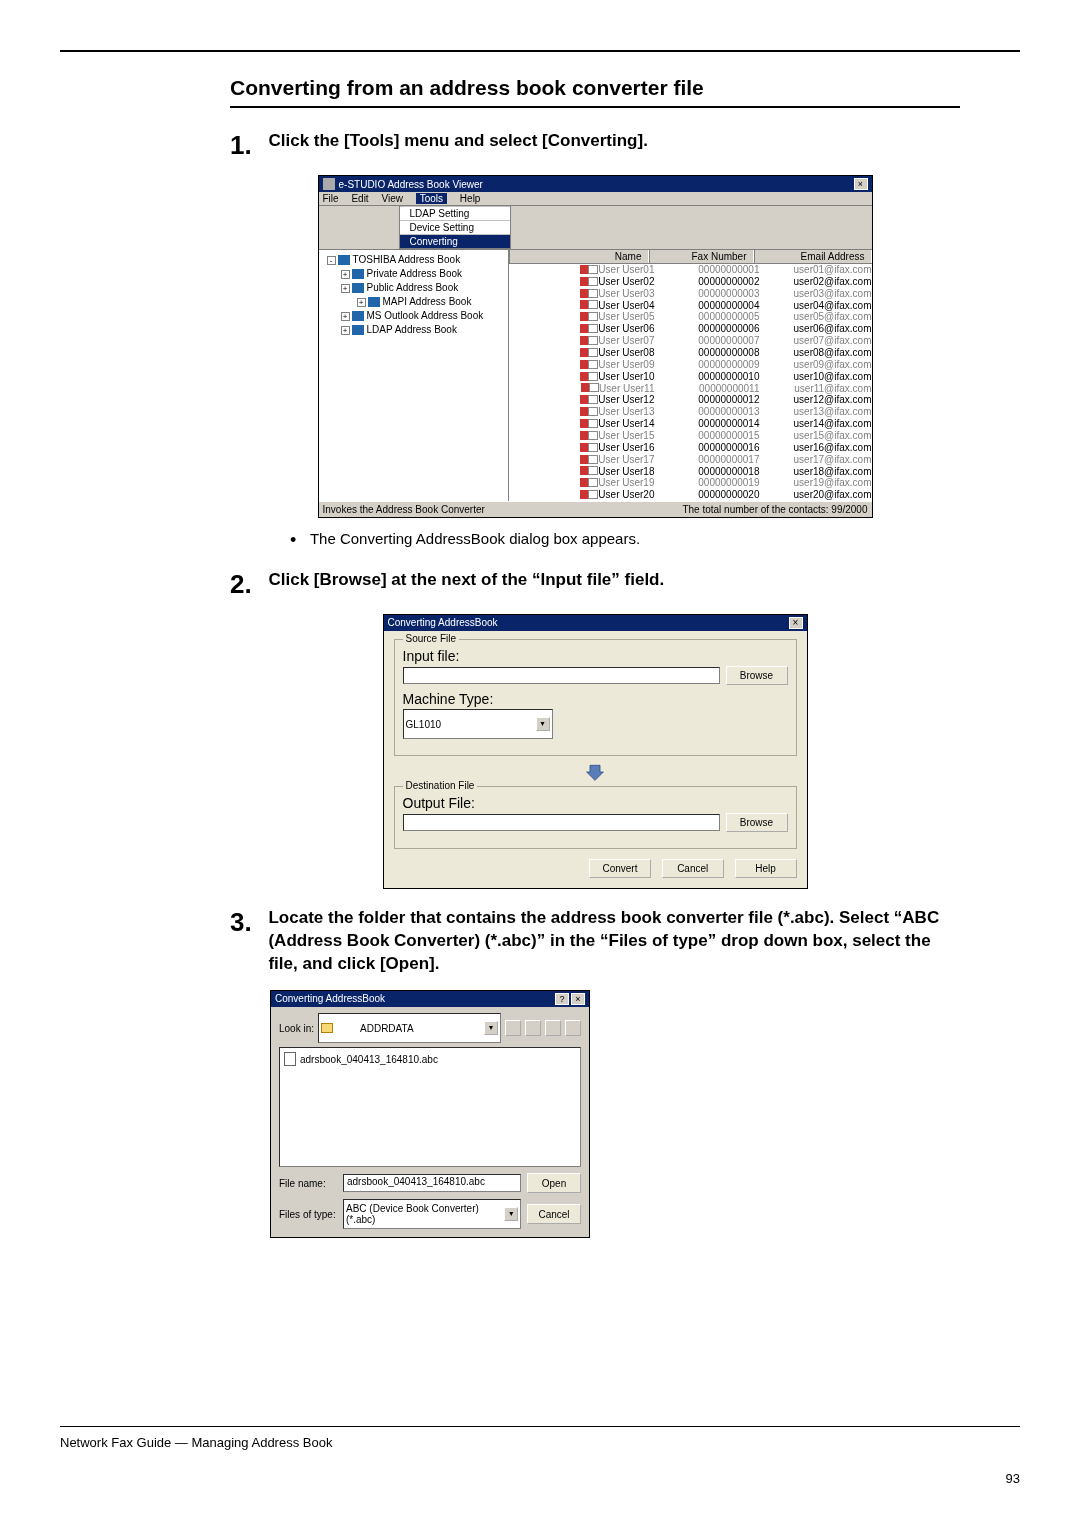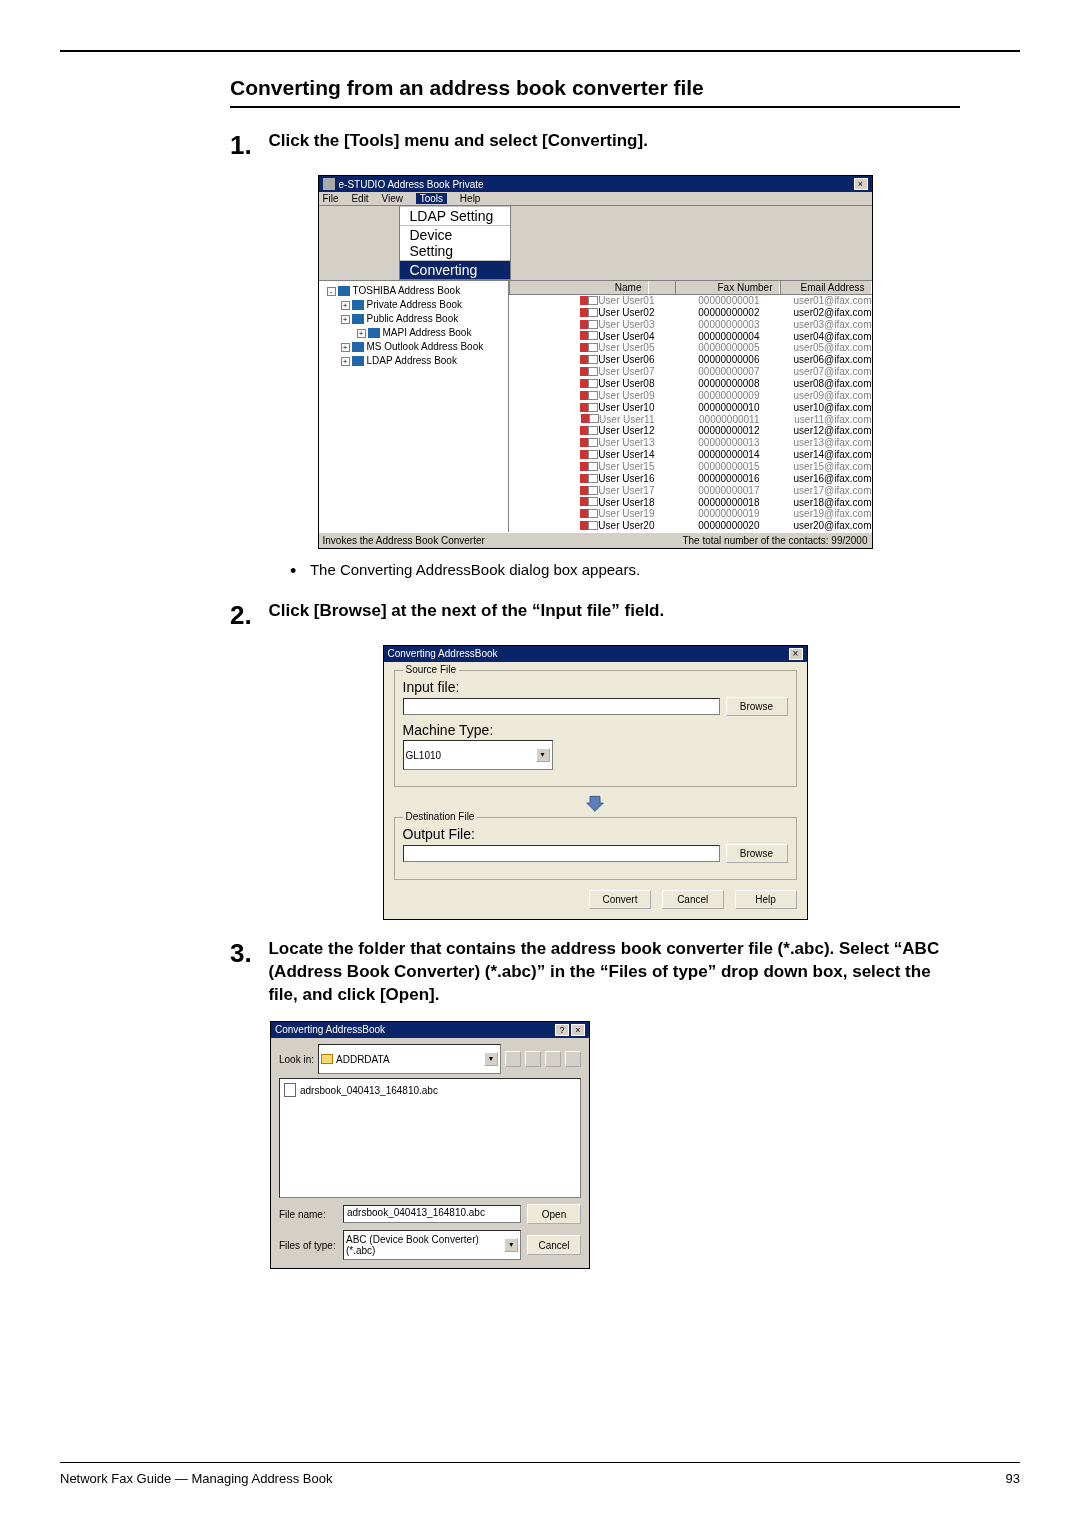--- a/index.html
+++ b/index.html
@@ -29,32 +29,32 @@
   }
   .titlebar { background: #0a246a; color: #fff; padding: 2px 4px; font-size: 10px; display:flex; align-items:center; }
   .titlebar .t-icon { width: 12px; height: 12px; background: #aaa; margin-right: 4px; display:inline-block; }
   .titlebar .t-close { margin-left: auto; width: 14px; height: 12px; background:#d4d0c8; border:1px solid #fff; color:#000; font-size:9px; text-align:center; line-height:10px; }
   .menubar { background:#d4d0c8; border-bottom:1px solid #808080; padding:1px 4px; font-size:10px; }
   .menubar span { margin-right: 10px; }
   .menubar .tools-open { background:#0a246a; color:#fff; padding:0 4px; display:inline-block; }
   .toolbar-row { display:flex; align-items:flex-start; }
   .toolbar-left { background:#d4d0c8; padding:4px 6px; display:flex; gap:6px; }
   .tb-btn { width:18px; height:18px; background:#d4d0c8; border:1px solid #d4d0c8; display:inline-block; }
-  .tools-menu { position:relative; background:#fff; border:1px solid #808080; border-top:none; width:112px; margin-left: 2px; font-size:14px;}
+  .tools-menu { position:relative; background:#fff; border:1px solid #808080; border-top:none; width:112px; margin-left: 2px; font-size:10px;}
   .tools-menu div { padding:1px 10px; border-top:1px solid #c0c0c0; }
   .tools-menu .sel { background:#0a246a; color:#fff; }
   .main-row { display:flex; border-top:1px solid #808080; background:#fff; }
   .tree { width:190px; border-right:1px solid #808080; padding:3px 2px; font-size:10px; line-height:1.2; }
   .tree-item { white-space: nowrap; padding: 1px 0 1px 6px; }
   .tree-item .exp { display:inline-block; width:9px; height:9px; border:1px solid #808080; text-align:center; line-height:7px; font-size:8px; margin-right:2px; background:#fff;}
   .tree-item .bk { display:inline-block; width:12px; height:10px; background:#26a; margin-right:3px; vertical-align:middle; }
   .list { flex:1;text-align:right; }
   .list-head { display:flex; background:#d4d0c8; border-bottom:1px solid #808080; font-size:10px;}
   .list-head div { border-right:1px solid #fff; border-left:1px solid #808080; padding:1px 6px; }
-  .lh-name { width:140px; } .lh-fax { width:105px;margin-left:26px; } .lh-email { flex:1; }
+  .lh-name { width:140px; } .lh-fax { width:105px; } .lh-email { flex:1; }
   .list-body { font-size:10px; }
   .list-row { display:flex; padding:0 0 0 6px; }
   .list-row .ic { display:inline-block; width:22px; vertical-align:middle; }
   .list-row .ic1 { width:10px; height:9px; background:#c33; display:inline-block; }
   .list-row .ic2 { width:10px; height:9px; background:#fff; border:1px solid #888; display:inline-block; margin-left:-2px;}
   .list-row .c1 { width:140px; } .list-row .c2 { width:105px; } .list-row .c3 { flex:1; }
   .list-row.grey { color:#808080; }
   .statusbar { display:flex; border-top:1px solid #fff; background:#d4d0c8; font-size:10px; padding:2px 4px;}
   .statusbar .sb-right { margin-left:auto; }
 
@@ -87,41 +87,41 @@
   .ficon { width:16px; height:16px; background:#d4d0c8; border:1px outset #fff; display:inline-block; }
   .file-pane { height:120px; background:#fff; border:1px inset #808080; padding:4px;}
   .file-item { display:flex; align-items:center; gap:4px; font-size:10px;}
   .file-item .doc-ic { width:12px; height:14px; background:#fff; border:1px solid #666; position:relative;}
   .row2 { display:flex; align-items:center; gap:6px; margin-top:6px;}
   .row2 .lbl2 { width:58px; font-size:10px;}
   .row2 .txt2 { flex:1; height:18px; background:#fff; border:1px inset #808080; font-size:10px; padding:1px 3px;}
   .btn-open { width:54px; height:20px; border:1px outset #fff; background:#ece9d8; font-size:10px;}
 
   .footer { position:absolute; bottom:40px; left:60px; right:60px; border-top:1px solid #000; display:flex; padding-top:8px; font-size:13px;}
-  .footer .pg { margin-left:auto; }
+  .footer .pg { margin-left:auto;margin-top:36px; }
 </style>
 </head>
 <body>
 
 <div class="hr-top"></div>
 
 <div class="content">
   <div class="section-title">Converting from an address book converter file</div>
   <div class="section-rule"></div>
 
   <div class="step">
     <span class="step-num">1.</span>
     <span class="step-text">Click the [Tools] menu and select [Converting].</span>
   </div>
 
   <div class="img-wrap">
     <div class="shot1">
       <div class="titlebar">
         <span class="t-icon"></span>
-        <span>e-STUDIO Address Book Private</span>
+        <span>e-STUDIO Address Book Viewer</span>
         <span class="t-close">×</span>
       </div>
       <div class="menubar">
         <span>File</span>
         <span>Edit</span>
         <span>View</span>
         <span class="tools-open">Tools</span>
         <span>Help</span>
       </div>
       <div class="toolbar-row">
@@ -332,21 +332,21 @@
       <div class="s3-title">
         <span>Converting AddressBook</span>
         <span class="wr">
           <span class="w">?</span>
           <span class="w">×</span>
         </span>
       </div>
       <div class="s3-body">
         <div class="lookin-row">
           <span>Look in:</span>
-          <div class="sel-box" style="width:140px;">
+          <div class="sel-box" style="width:140px;gap:24px;">
             <span style="width:12px;height:10px;background:#f8d775;border:1px solid #b08000;display:inline-block;margin-right:3px;"></span>
             <span>ADDRDATA</span>
             <span class="dd-btn">▾</span>
           </div>
           <span class="ficon"></span>
           <span class="ficon"></span>
           <span class="ficon"></span>
           <span class="ficon"></span>
         </div>
         <div class="file-pane">

